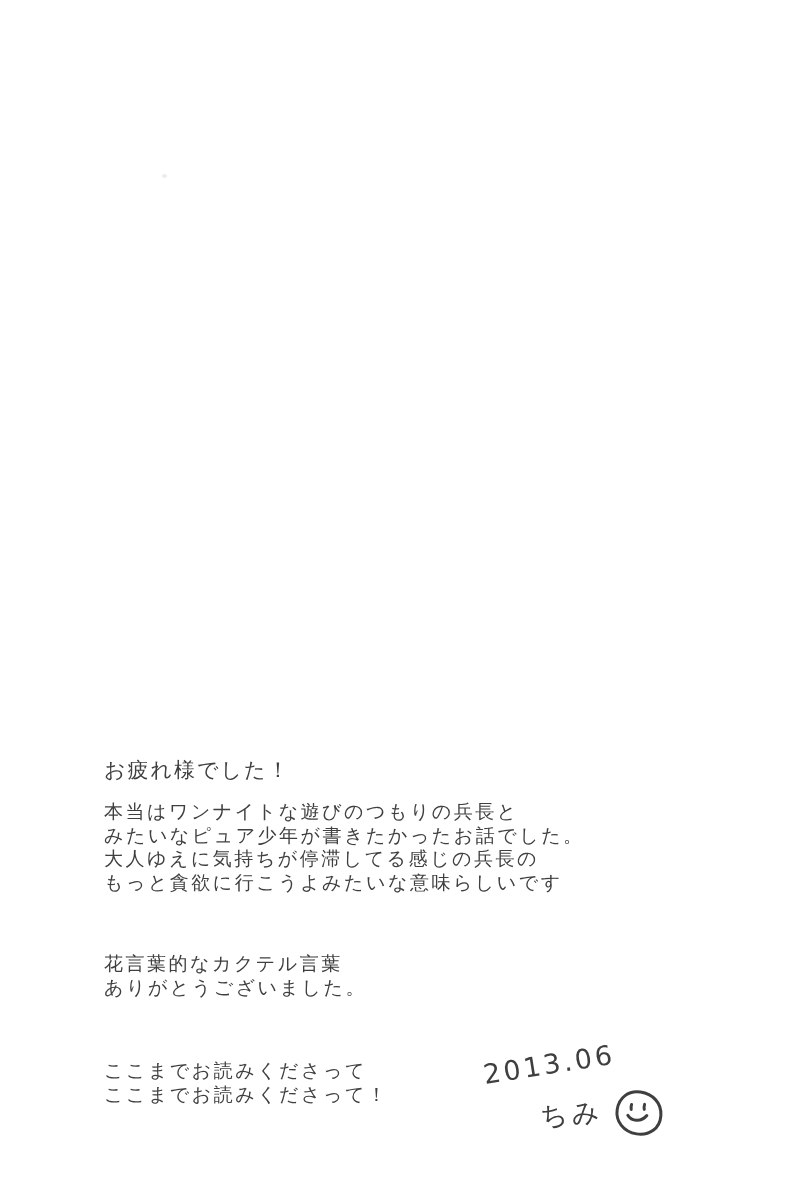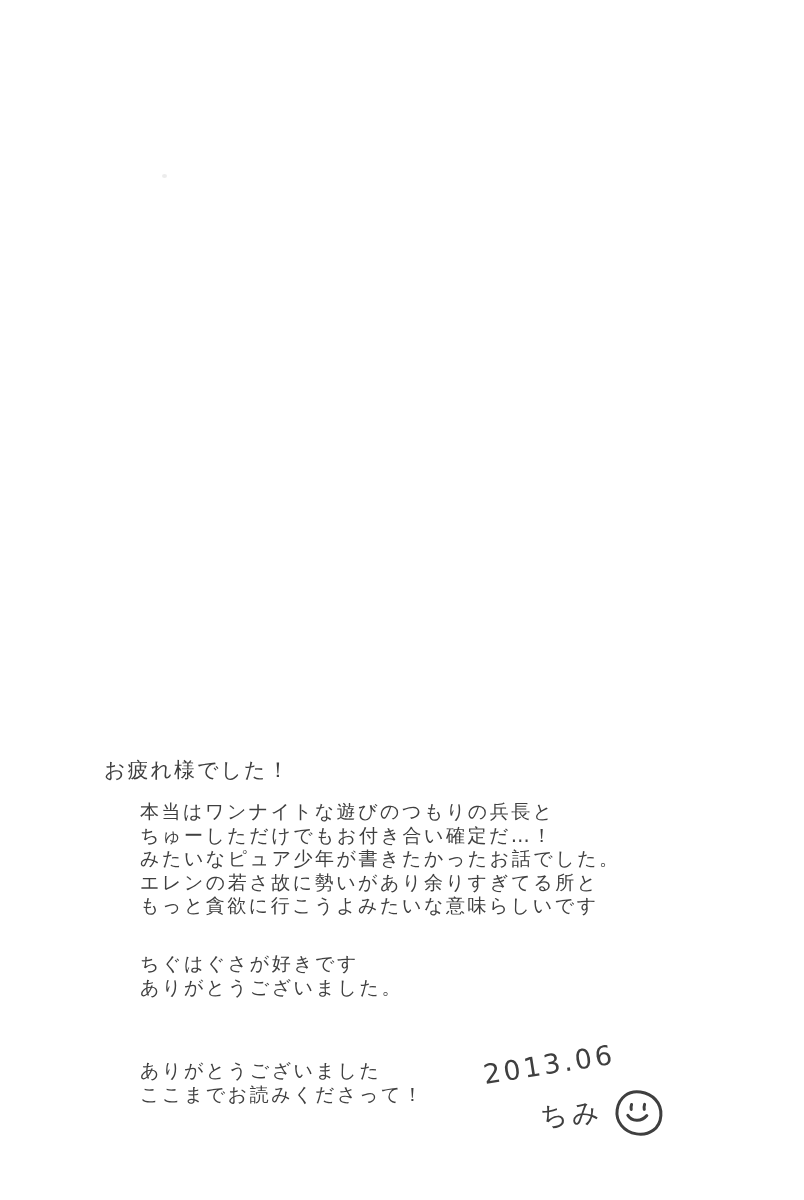--- a/index.html
+++ b/index.html
@@ -31,21 +31,21 @@
     width: 5px; height: 4px;
     background: #ececec;
     border-radius: 50%;
   }
   .greeting {
     position: absolute;
     left: 104px; top: 756px;
     font-size: 21px;
     letter-spacing: 2px;
   }
-  .para { position: absolute; left: 104px; margin-left: 36px; }
+  .para { position: absolute; left: 104px; }
   .para .line {
     font-size: 19px;
     line-height: 23.5px;
     letter-spacing: 2.5px;
   }
   .para-1 { top: 800px; }
   .para-2 { top: 952px; }
   .para-3 { top: 1059px; }
   .sig-date {
     position: absolute;
@@ -79,33 +79,32 @@
 <body>
 
 <div class="page">
 
   <div class="speck"></div>
 
   <div class="greeting hand">お疲れ様でした！</div>
 
   <div class="para para-1 hand">
     <div class="line">本当はワンナイトな遊びのつもりの兵長と</div>
-    <div class="line">ちゅーしただけでもお付き合い確定だ…！</div>
     <div class="line">みたいなピュア少年が書きたかったお話でした。</div>
-    <div class="line">エレンの若さ故に勢いがあり余りすぎてる所と</div>
+    <div class="line">大人ゆえに気持ちが停滞してる感じの兵長の</div>
     <div class="line">もっと貪欲に行こうよみたいな意味らしいです</div>
   </div>
 
   <div class="para para-2 hand">
-    <div class="line">ちぐはぐさが好きです</div>
+    <div class="line">花言葉的なカクテル言葉</div>
     <div class="line">ありがとうございました。</div>
   </div>
 
   <div class="para para-3 hand">
-    <div class="line">ありがとうございました</div>
+    <div class="line">ここまでお読みくださって</div>
     <div class="line">ここまでお読みくださって！</div>
   </div>
 
   <div class="sig-date hand">2013.06</div>
 
   <div class="sig-name hand">ちみ</div>
 
   <svg class="smiley" viewBox="0 0 52 50" aria-hidden="true">
     <path d="M 26 4 C 14 3, 5 11, 4 23 C 3 35, 12 45, 25 46 C 38 47, 48 39, 48 26 C 48 13, 38 5, 26 4 Z"></path>
     <path d="M 18 17 C 17.5 19, 17.5 20.5, 18 22"></path>

